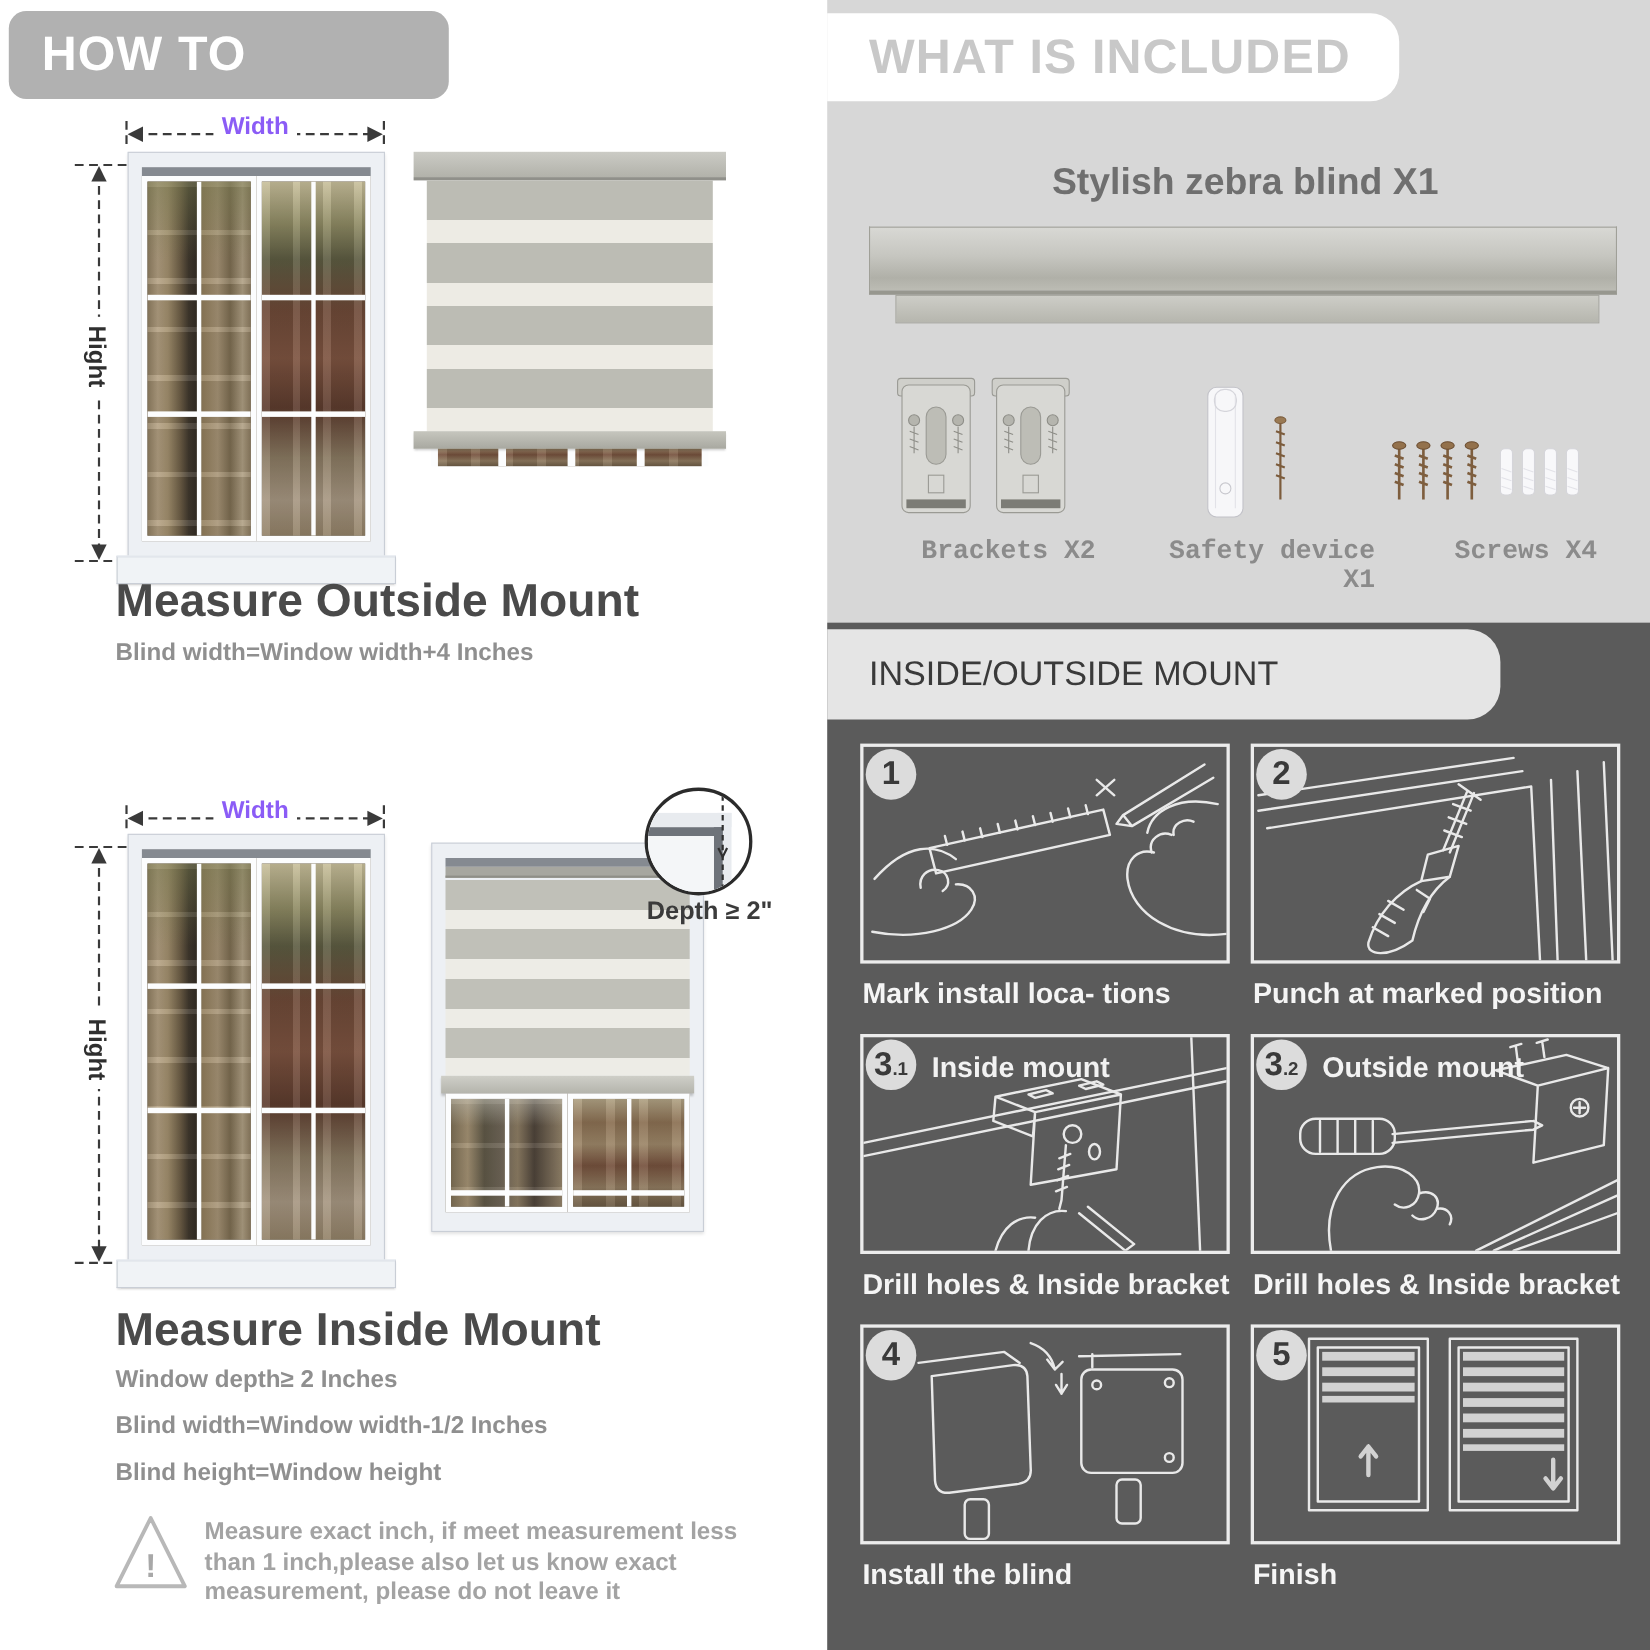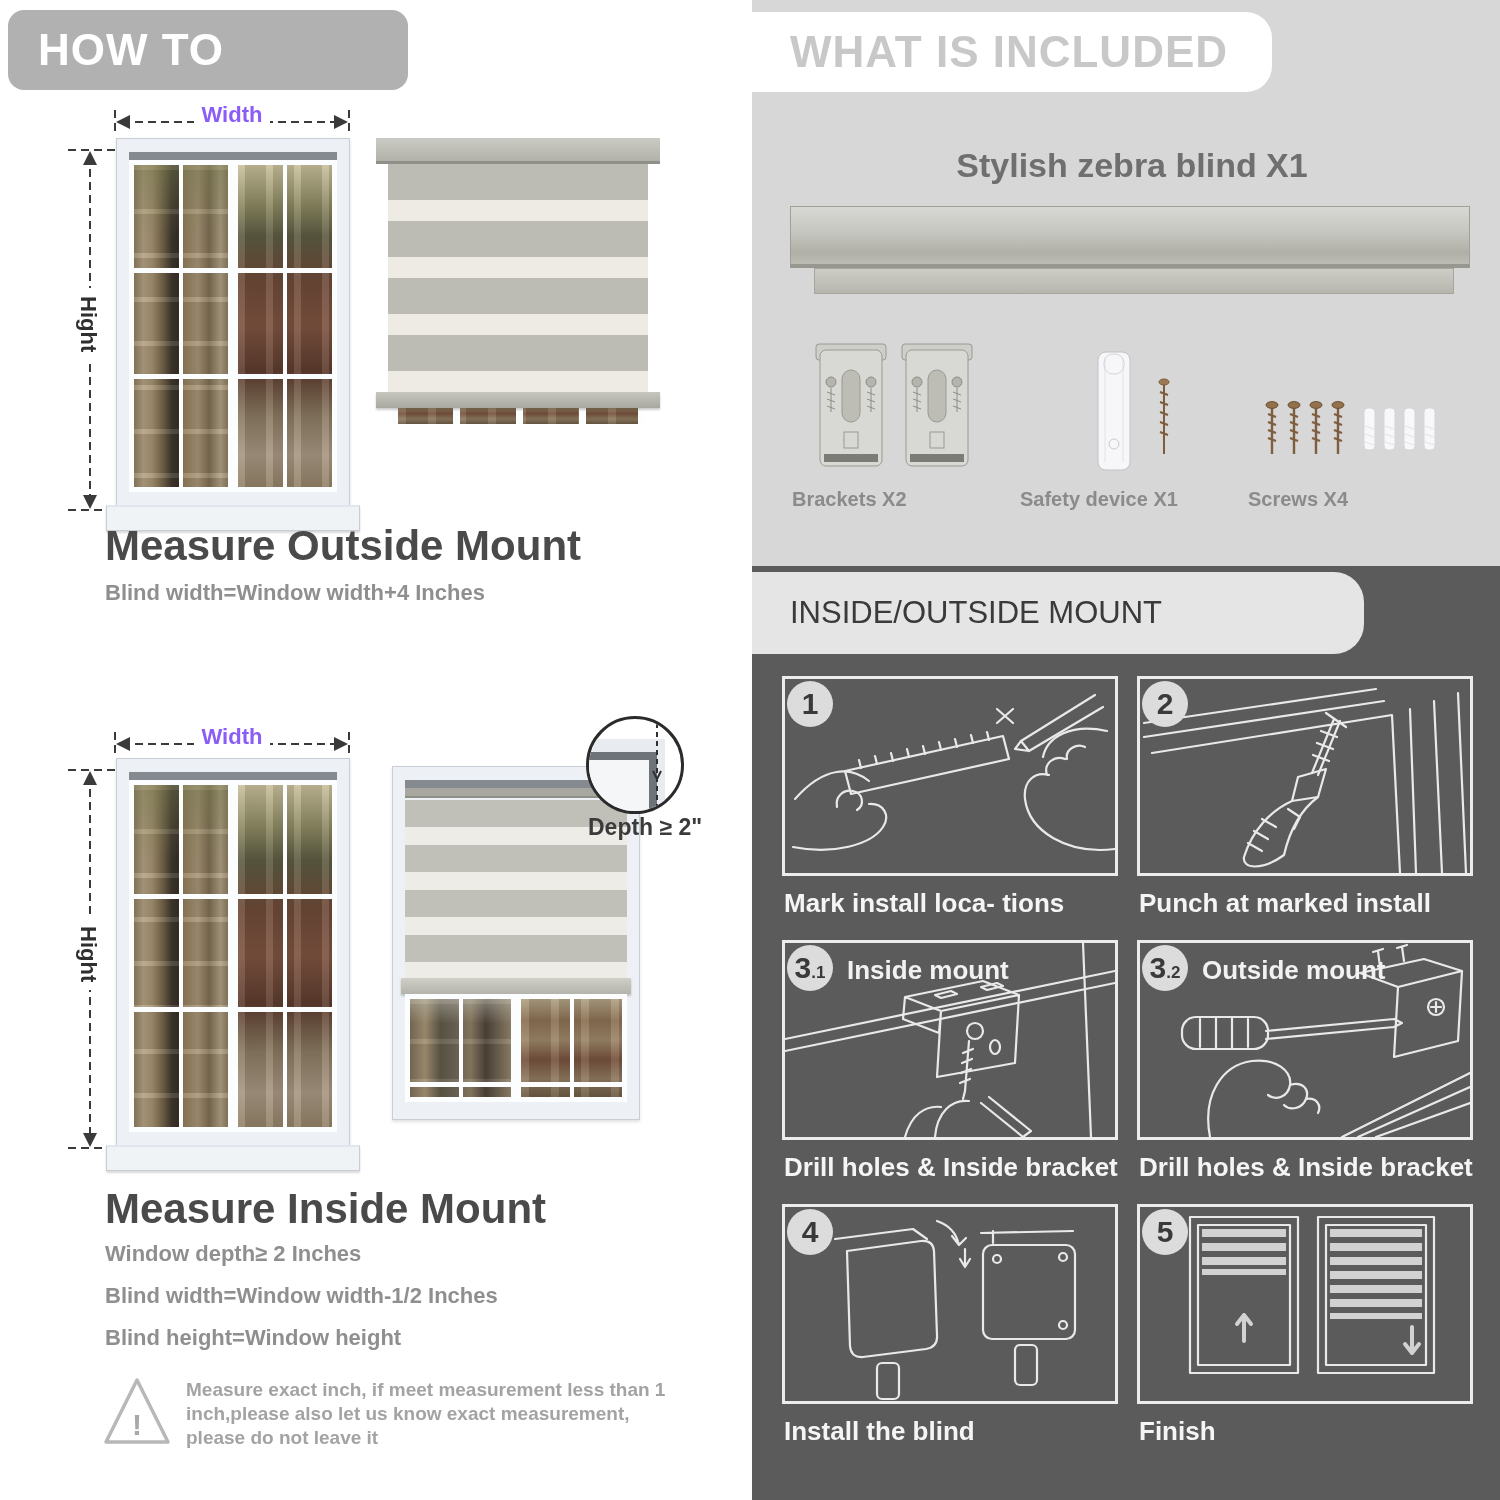--- a/index.html
+++ b/index.html
@@ -66,36 +66,36 @@
          background:#ffffff;padding:8px 0;}
 
   .title{font-size:42px;font-weight:bold;color:#4a4a4a;}
   .formula{font-size:22px;font-weight:bold;color:#8f8f8f;}
 
   .callout{border:3px solid #2b2b2b;border-radius:50%;background:#ffffff;overflow:hidden;z-index:6;}
   .depth-label{font-size:23px;font-weight:bold;color:#3b3b3b;z-index:6;}
 
   .warn-tri{stroke:#b8b8b8;stroke-width:3.5;fill:none;stroke-linejoin:round;}
   .warn-mark{font-size:30px;font-weight:bold;color:#a8a8a8;text-align:center;}
-  .warn-text{font-size:19px;font-weight:bold;color:#a3a3a3;width:500px;line-height:1.25;}
+  .warn-text{font-size:22px;font-weight:bold;color:#a3a3a3;width:500px;line-height:1.25;}
 
   
   .inc-panel{left:752px;top:0;width:748px;height:566px;background:#d7d7d7;}
   .inc-header{left:0;top:12px;width:520px;height:80px;background:#ffffff;
               border-radius:0 26px 26px 0;color:#c8c8c8;font-size:44px;font-weight:bold;
               line-height:80px;padding-left:38px;letter-spacing:1px;box-sizing:border-box;}
   .product-label{left:180px;top:146px;width:400px;text-align:center;
                  font-size:34px;font-weight:bold;color:#6f6f6f;}
   .bar-main{left:38px;top:206px;width:680px;height:62px;
             background:linear-gradient(180deg,#d8d8d4 0%,#c6c6c0 45%,#b0b0a8 80%,#bcbcb4 100%);
             border:1px solid #a0a098;border-bottom:4px solid #97978f;box-sizing:border-box;}
   .bar-low{left:62px;top:268px;width:640px;height:26px;
            background:linear-gradient(180deg,#cdcdc7 0%,#b6b6ae 100%);
            border:1px solid #a6a69e;box-sizing:border-box;}
-  .item-label{font-size:20px;font-weight:bold;color:#8b8b8b;text-align:left;}
+  .item-label{font-size:24px;font-weight:bold;color:#8b8b8b;text-align:right;font-family:Liberation Mono, monospace;}
 
   
   .dark-panel{left:752px;top:566px;width:748px;height:934px;background:#5b5b5b;}
   .mnt-header{left:0;top:6px;width:612px;height:82px;background:#e5e5e5;
               border-radius:0 30px 30px 0;color:#3a3a3a;font-size:31px;font-weight:normal;
               line-height:82px;padding-left:38px;box-sizing:border-box;}
   .step{position:absolute;width:330px;height:194px;border:3px solid #ececec;}
   .badge{position:absolute;left:2px;top:2px;width:46px;height:46px;border-radius:50%;
          background:#dcdcdc;color:#3a3a3a;font-size:30px;font-weight:bold;
          text-align:center;line-height:46px;}
@@ -341,21 +341,21 @@
     <div class="step" style="left:385px;top:110px">
       <svg class="art" viewBox="0 0 330 194">
         <path d="M4,44 L236,10 M4,58 L244,22 M12,74 L252,36 M252,36 L260,194 M270,30 L276,194 M294,22 L302,194 M318,14 L326,194"></path>
         <path d="M172,94 L194,40 M178,96 L200,42 M186,34 L206,48 M181,52 L197,58 M177,64 L193,70 M173,76 L189,82"></path>
         <path d="M158,98 L186,90 L178,118 L152,122 Z"></path>
         <path d="M152,122 C130,132 112,152 104,178 M178,118 C162,130 150,150 144,176 M104,178 C102,190 122,192 144,176 M122,140 L136,148 M114,152 L128,160 M108,164 L122,172"></path>
         <path d="M148,130 L160,138 L154,150"></path>
       </svg>
       <div class="badge"><span>2</span><small></small></div>
     </div>
-    <div class="caption" style="left:387px;top:322px">Punch at marked install</div>
+    <div class="caption" style="left:387px;top:322px">Punch at marked position</div>
 
     <div class="step" style="left:30px;top:374px">
       <svg class="art" viewBox="0 0 330 194">
         <path d="M0,96 L330,28 M0,108 L330,40 M298,0 L306,194"></path>
         <path d="M120,54 L198,38 L234,52 L156,68 Z M156,68 L234,52 L230,120 L152,134 Z M120,54 L156,68 L154,90 L118,76 Z"></path>
         <path d="M150,52 L166,48 L172,51 L156,55 Z M196,44 L212,40 L218,43 L202,47 Z"></path>
         <circle cx="190" cy="88" r="8"></circle>
           <ellipse cx="210" cy="104" rx="5" ry="7"></ellipse>
         <path d="M184,98 L180,148 L178,156 M188,106 L178,110 M187,116 L177,120 M186,126 L176,130 M185,136 L175,140"></path>
         <path d="M150,194 C152,170 166,156 184,158 M120,194 C126,172 140,162 156,164 M196,160 L238,194 M204,154 L246,188 M246,188 L238,194"></path>

